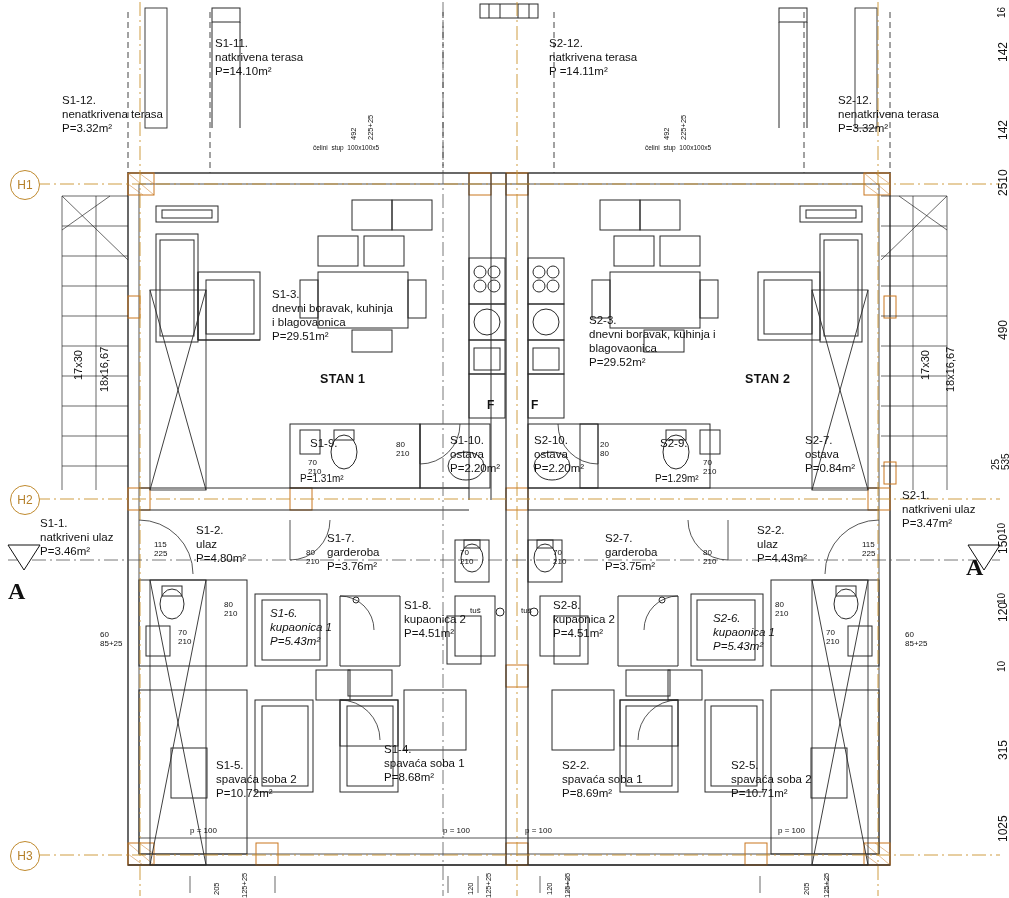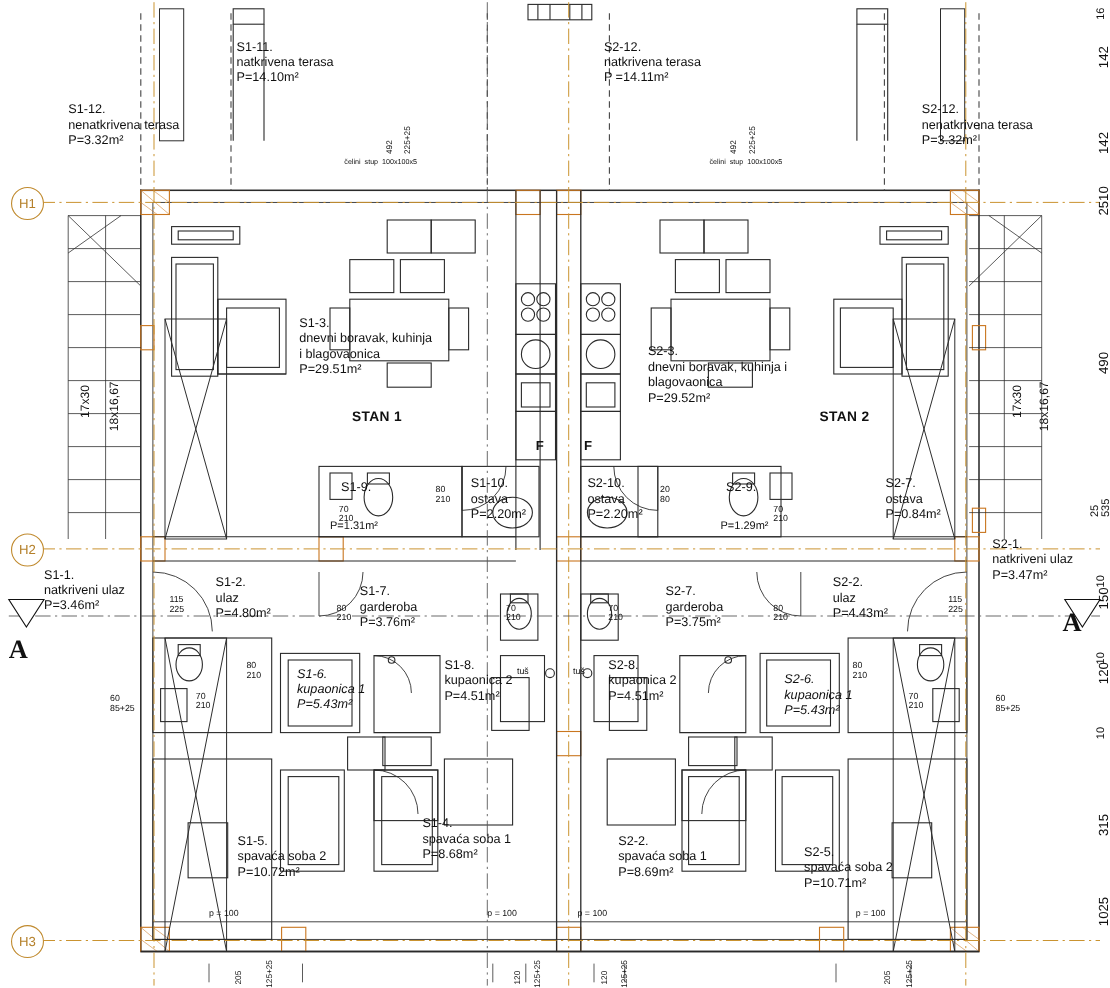--- a/index.html
+++ b/index.html
@@ -266,41 +266,41 @@
 blagovaonica</span><br><span>P=29.52m²</span></div>
 
 <div class="lbl b" style="left:320px;top:372px;">STAN 1</div>
 <div class="lbl b" style="left:745px;top:372px;">STAN 2</div>
 
 <div class="lbl" style="left:310px;top:436px;"><span>S1-9.</span></div>
 <div class="lbl" style="left:300px;top:472px;font-size:10px;">P=1.31m²</div>
 <div class="lbl" style="left:660px;top:436px;"><span>S2-9.</span></div>
 <div class="lbl" style="left:655px;top:472px;font-size:10px;">P=1.29m²</div>
 
-<div class="lbl" style="left:428px;top:433px;"><span>S1-10.</span><br><span>ostava</span><br><span>P=2.20m²</span></div>
+<div class="lbl" style="left:450px;top:433px;"><span>S1-10.</span><br><span>ostava</span><br><span>P=2.20m²</span></div>
 <div class="lbl" style="left:534px;top:433px;"><span>S2-10.</span><br><span>ostava</span><br><span>P=2.20m²</span></div>
 <div class="lbl" style="left:805px;top:433px;"><span>S2-7.</span><br><span>ostava</span><br><span>P=0.84m²</span></div>
 
 <div class="lbl" style="left:40px;top:516px;"><span>S1-1.</span><br><span>natkriveni ulaz</span><br><span>P=3.46m²</span></div>
 <div class="lbl" style="left:902px;top:488px;"><span>S2-1.</span><br><span>natkriveni ulaz</span><br><span>P=3.47m²</span></div>
 
 <div class="lbl" style="left:196px;top:523px;"><span>S1-2.</span><br><span>ulaz</span><br><span>P=4.80m²</span></div>
 <div class="lbl" style="left:757px;top:523px;"><span>S2-2.</span><br><span>ulaz</span><br><span>P=4.43m²</span></div>
 
 <div class="lbl" style="left:327px;top:531px;"><span>S1-7.</span><br><span>garderoba</span><br><span>P=3.76m²</span></div>
 <div class="lbl" style="left:605px;top:531px;"><span>S2-7.</span><br><span>garderoba</span><br><span>P=3.75m²</span></div>
 
 <div class="lbl" style="left:270px;top:606px;font-style:italic;"><span>S1-6.</span><br><span>kupaonica 1</span><br><span>P=5.43m²</span></div>
 <div class="lbl" style="left:713px;top:611px;font-style:italic;"><span>S2-6.</span><br><span>kupaonica 1</span><br><span>P=5.43m²</span></div>
 
 <div class="lbl" style="left:404px;top:598px;"><span>S1-8.</span><br><span>kupaonica 2</span><br><span>P=4.51m²</span></div>
 <div class="lbl" style="left:553px;top:598px;"><span>S2-8.</span><br><span>kupaonica 2</span><br><span>P=4.51m²</span></div>
 
 <div class="lbl" style="left:216px;top:758px;"><span>S1-5.</span><br><span>spavaća soba 2</span><br><span>P=10.72m²</span></div>
-<div class="lbl" style="left:731px;top:758px;margin-top:10px;"><span>S2-5.</span><br><span>spavaća soba 2</span><br><span>P=10.71m²</span></div>
+<div class="lbl" style="left:731px;top:758px;"><span>S2-5.</span><br><span>spavaća soba 2</span><br><span>P=10.71m²</span></div>
 <div class="lbl" style="left:384px;top:742px;"><span>S1-4.</span><br><span>spavaća soba 1</span><br><span>P=8.68m²</span></div>
 <div class="lbl" style="left:562px;top:758px;"><span>S2-2.</span><br><span>spavaća soba 1</span><br><span>P=8.69m²</span></div>
 
 <div class="tiny6" style="left:313px;top:144px;">čelini  stup  100x100x5</div>
 <div class="tiny6" style="left:645px;top:144px;">čelini  stup  100x100x5</div>
 <div class="vtiny" style="left:349px;top:140px;">492</div>
 <div class="vtiny" style="left:366px;top:140px;">225+25</div>
 <div class="vtiny" style="left:662px;top:140px;">492</div>
 <div class="vtiny" style="left:679px;top:140px;">225+25</div>
 

